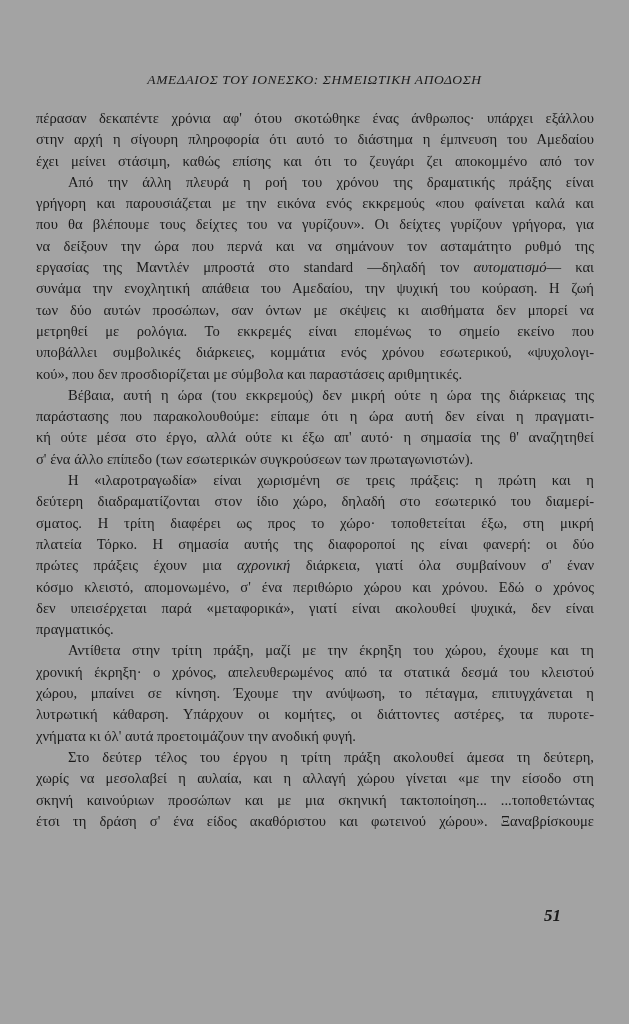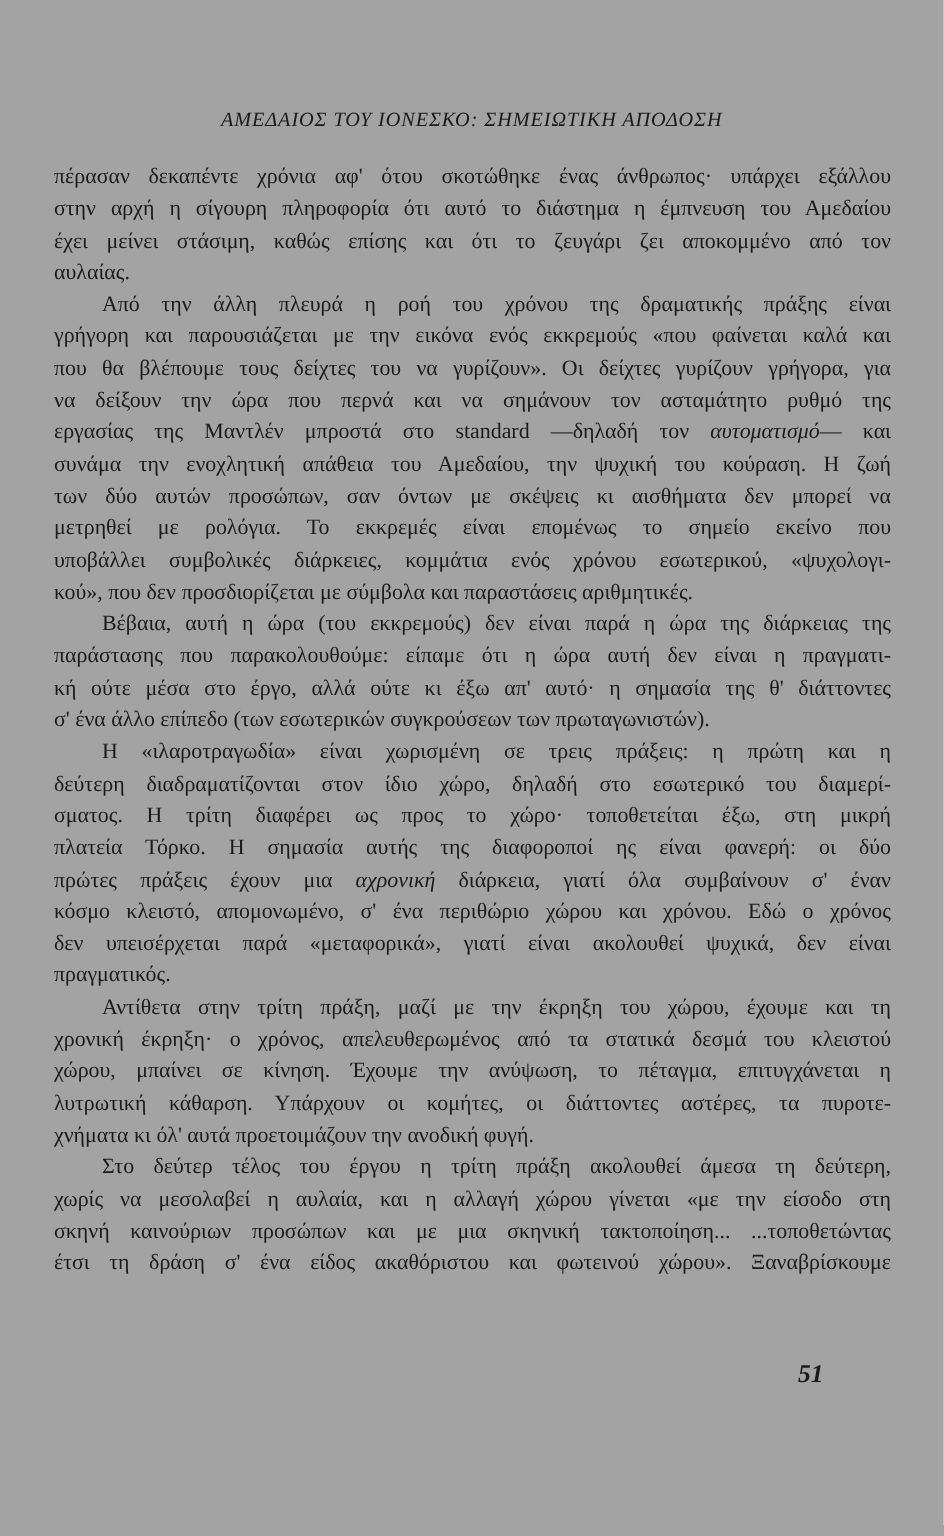--- a/index.html
+++ b/index.html
@@ -58,51 +58,50 @@
     }
     .line.indent {
       padding-left: 32px;
     }
     .line em {
       font-style: italic;
     }
     .page-number {
       position: absolute;
       top: 906px;
-      left: 532px;
+      left: 544px;
       font-family: "Liberation Serif", serif;
       font-style: italic;
       font-weight: bold;
       font-size: 17px;
       color: #1a1a1a;
     }
   </style>
 </head>
 <body>
 
 <div class="page">
   <div class="running-head">ΑΜΕΔΑΙΟΣ ΤΟΥ ΙΟΝΕΣΚΟ: ΣΗΜΕΙΩΤΙΚΗ ΑΠΟΔΟΣΗ</div>
   <div class="body-text" id="body-text">
       <div class="line">πέρασαν δεκαπέντε χρόνια αφ' ότου σκοτώθηκε ένας άνθρωπος· υπάρχει εξάλλου</div>
       <div class="line">στην αρχή η σίγουρη πληροφορία ότι αυτό το διάστημα η έμπνευση του Αμεδαίου</div>
       <div class="line">έχει μείνει στάσιμη, καθώς επίσης και ότι το ζευγάρι ζει αποκομμένο από τον</div>
-      <div class="line last">αυλαίας.</div>
       <div class="line indent">Από την άλλη πλευρά η ροή του χρόνου της δραματικής πράξης είναι</div>
       <div class="line">γρήγορη και παρουσιάζεται με την εικόνα ενός εκκρεμούς «που φαίνεται καλά και</div>
       <div class="line">που θα βλέπουμε τους δείχτες του να γυρίζουν». Οι δείχτες γυρίζουν γρήγορα, για</div>
       <div class="line">να δείξουν την ώρα που περνά και να σημάνουν τον ασταμάτητο ρυθμό της</div>
       <div class="line"><span>εργασίας της Μαντλέν μπροστά στο standard —δηλαδή τον </span><em>αυτοματισμό</em><span>— και</span></div>
       <div class="line">συνάμα την ενοχλητική απάθεια του Αμεδαίου, την ψυχική του κούραση. Η ζωή</div>
       <div class="line">των δύο αυτών προσώπων, σαν όντων με σκέψεις κι αισθήματα δεν μπορεί να</div>
       <div class="line">μετρηθεί με ρολόγια. Το εκκρεμές είναι επομένως το σημείο εκείνο που</div>
       <div class="line">υποβάλλει συμβολικές διάρκειες, κομμάτια ενός χρόνου εσωτερικού, «ψυχολογι-</div>
       <div class="line last">κού», που δεν προσδιορίζεται με σύμβολα και παραστάσεις αριθμητικές.</div>
-      <div class="line indent">Βέβαια, αυτή η ώρα (του εκκρεμούς) δεν είναι παρά η ώρα της διάρκειας της</div>
+      <div class="line indent">Βέβαια, αυτή η ώρα (του εκκρεμούς) δεν μικρή ούτε η ώρα της διάρκειας της</div>
       <div class="line">παράστασης που παρακολουθούμε: είπαμε ότι η ώρα αυτή δεν είναι η πραγματι-</div>
-      <div class="line">κή ούτε μέσα στο έργο, αλλά ούτε κι έξω απ' αυτό· η σημασία της θ' διάττοντες</div>
+      <div class="line">κή ούτε μέσα στο έργο, αλλά ούτε κι έξω απ' αυτό· η σημασία της θ' αναζητηθεί</div>
       <div class="line last">σ' ένα άλλο επίπεδο (των εσωτερικών συγκρούσεων των πρωταγωνιστών).</div>
       <div class="line indent">Η «ιλαροτραγωδία» είναι χωρισμένη σε τρεις πράξεις: η πρώτη και η</div>
       <div class="line">δεύτερη διαδραματίζονται στον ίδιο χώρο, δηλαδή στο εσωτερικό του διαμερί-</div>
       <div class="line">σματος. Η τρίτη διαφέρει ως προς το χώρο· τοποθετείται έξω, στη μικρή</div>
       <div class="line">πλατεία Τόρκο. Η σημασία αυτής της διαφοροποί  ης είναι φανερή: οι δύο</div>
       <div class="line"><span>πρώτες πράξεις έχουν μια </span><em>αχρονική</em><span> διάρκεια, γιατί όλα συμβαίνουν σ' έναν</span></div>
       <div class="line">κόσμο κλειστό, απομονωμένο, σ' ένα περιθώριο χώρου και χρόνου. Εδώ ο χρόνος</div>
       <div class="line">δεν υπεισέρχεται παρά «μεταφορικά», γιατί είναι ακολουθεί ψυχικά, δεν είναι</div>
       <div class="line last">πραγματικός.</div>
       <div class="line indent">Αντίθετα στην τρίτη πράξη, μαζί με την έκρηξη του χώρου, έχουμε και τη</div>

